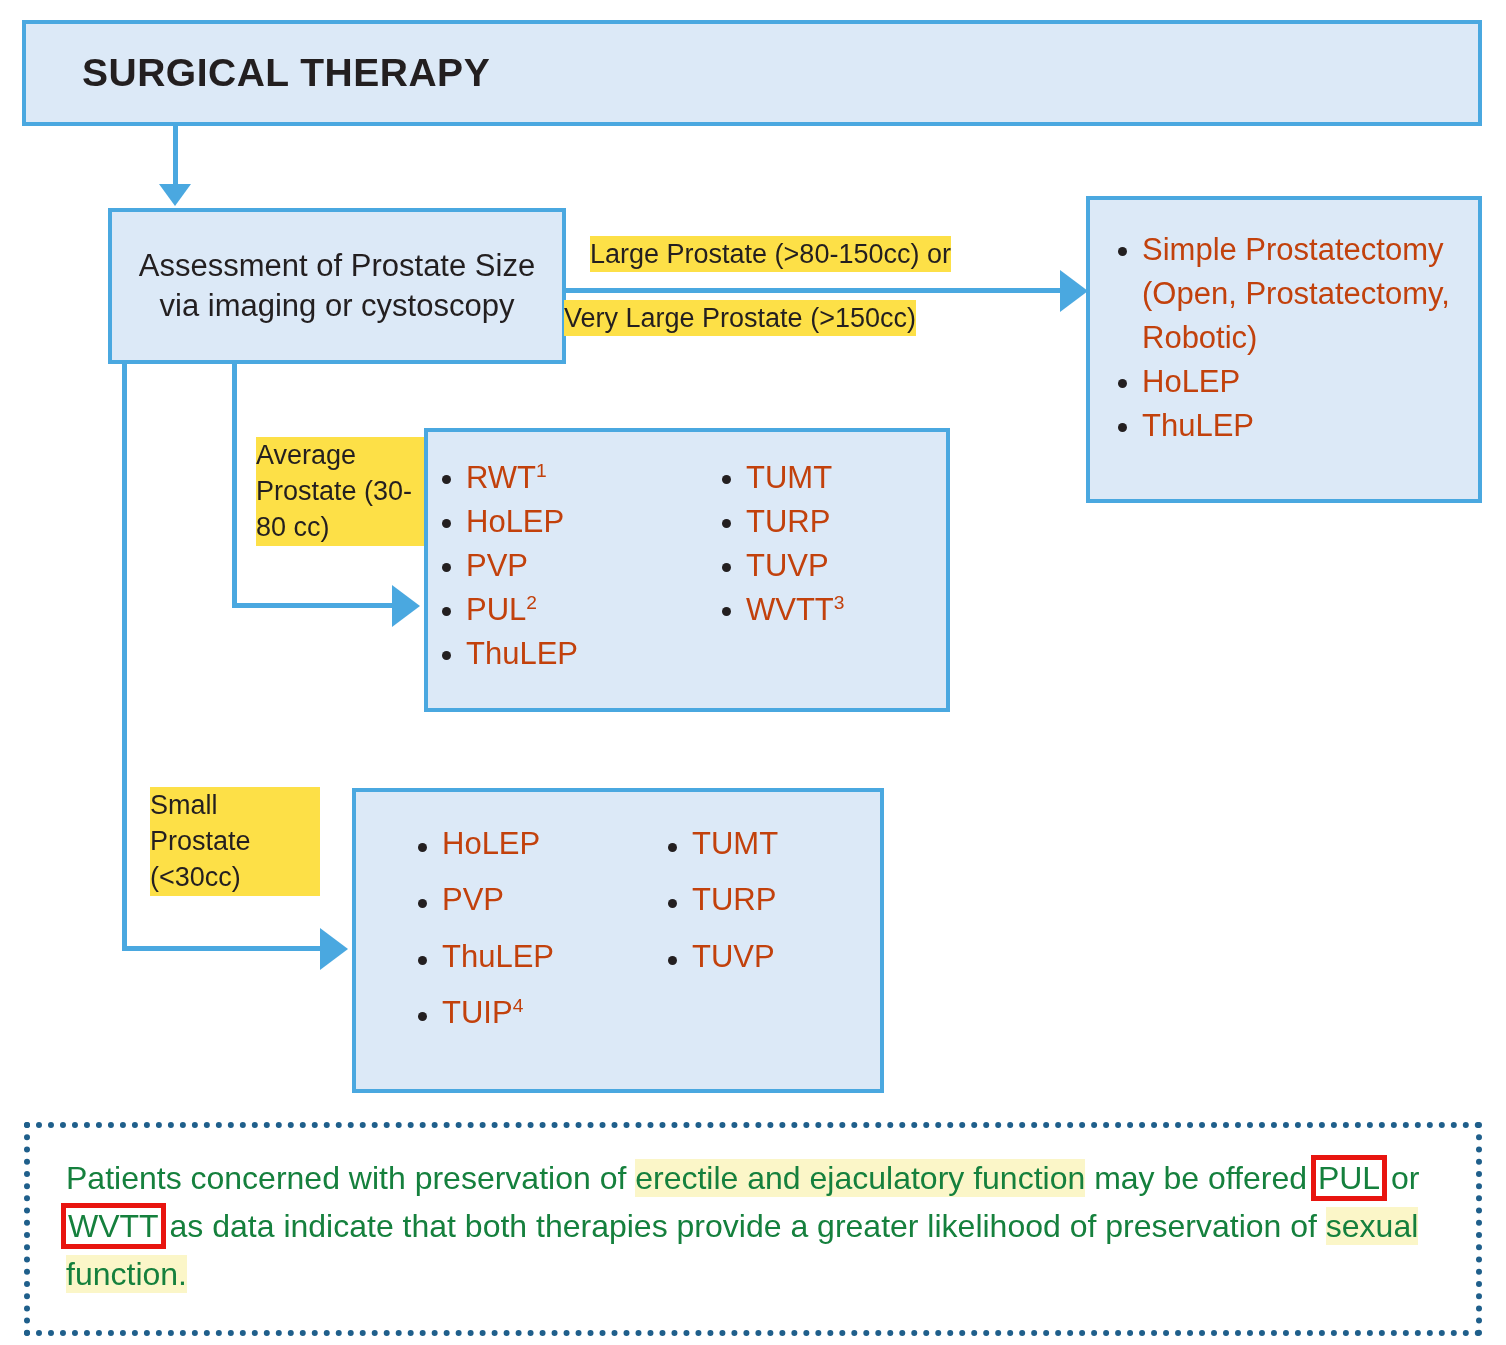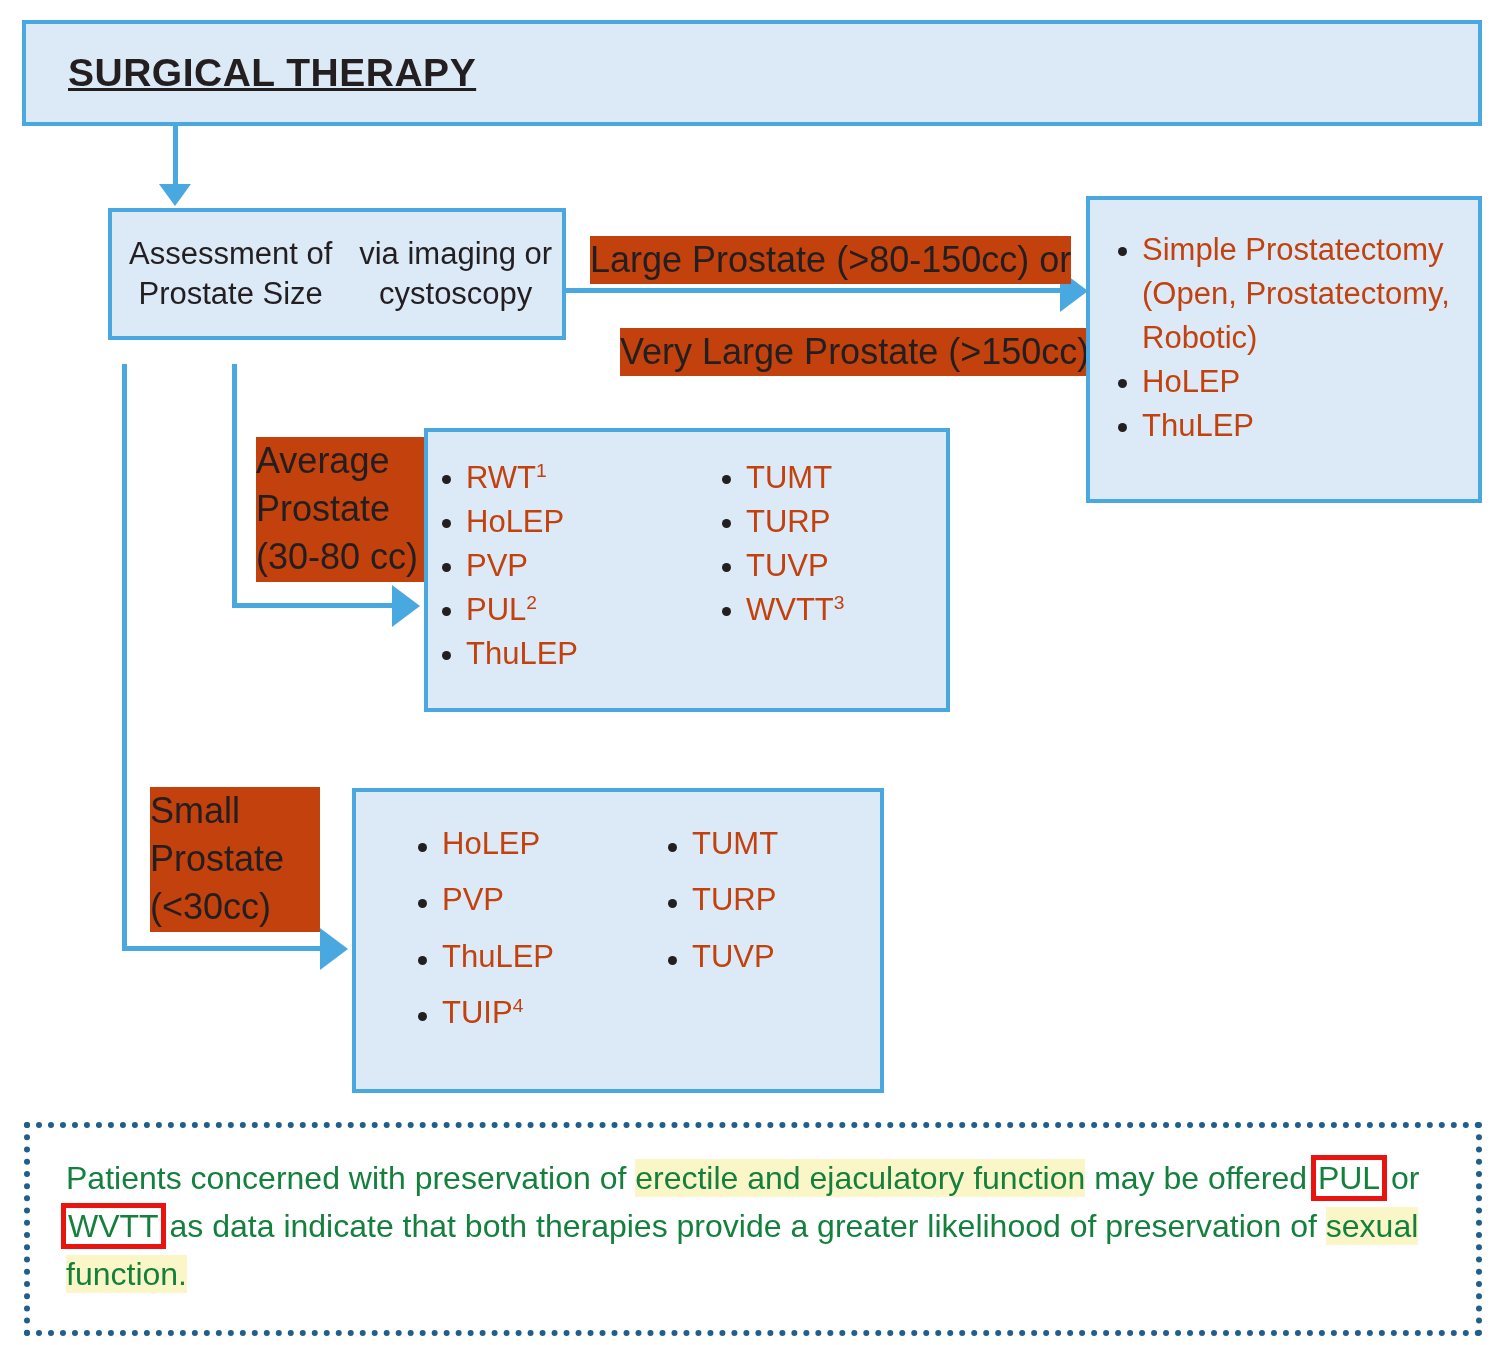--- a/index.html
+++ b/index.html
@@ -34,33 +34,32 @@
     top: 20px;
     width: 1460px;
     height: 106px;
     display: flex;
     align-items: center;
   }
   #header-title {
     font-size: 39px;
     font-weight: bold;
     letter-spacing: 0.5px;
-    padding-left: 42px;
+    padding-left: 56px;
     color: #231f20;
-    text-decoration: underline;
   }
 
   
   #assessment-box {
     left: 108px;
     top: 208px;
     width: 458px;
-    height: 132px;
+    height: 156px;
     display: flex;
-    flex-direction: row;
+    flex-direction: column;
     justify-content: center;
     align-items: center;
     text-align: center;
     line-height: 1.3;
     font-size: 31px;
   }
 
   
   #large-box {
     left: 1086px;
@@ -148,28 +147,28 @@
     position: absolute;
     width: 0; height: 0;
     border-top: 21px solid transparent;
     border-bottom: 21px solid transparent;
     border-left: 28px solid #4aa8e0;
   }
 
   
   .edge-label {
     position: absolute;
-    font-size: 36px;
+    font-size: 27px;
     color: #231f20;
     line-height: 1.34;
-    background: #c2410c;
+    background: #fde047;
     white-space: nowrap;
   }
   #label-large-1 { left: 590px; top: 236px; }
-  #label-large-2 { left: 620px; top: 300px; margin-top: 28px; }
+  #label-large-2 { left: 564px; top: 300px; }
   #label-average { left: 256px; top: 437px; width: 170px; white-space: normal; }
   #label-small   { left: 150px; top: 787px; width: 170px; white-space: normal; }
 
   
   #footnote-panel {
     position: absolute;
     left: 24px;
     top: 1122px;
     width: 1458px;
     height: 214px;

